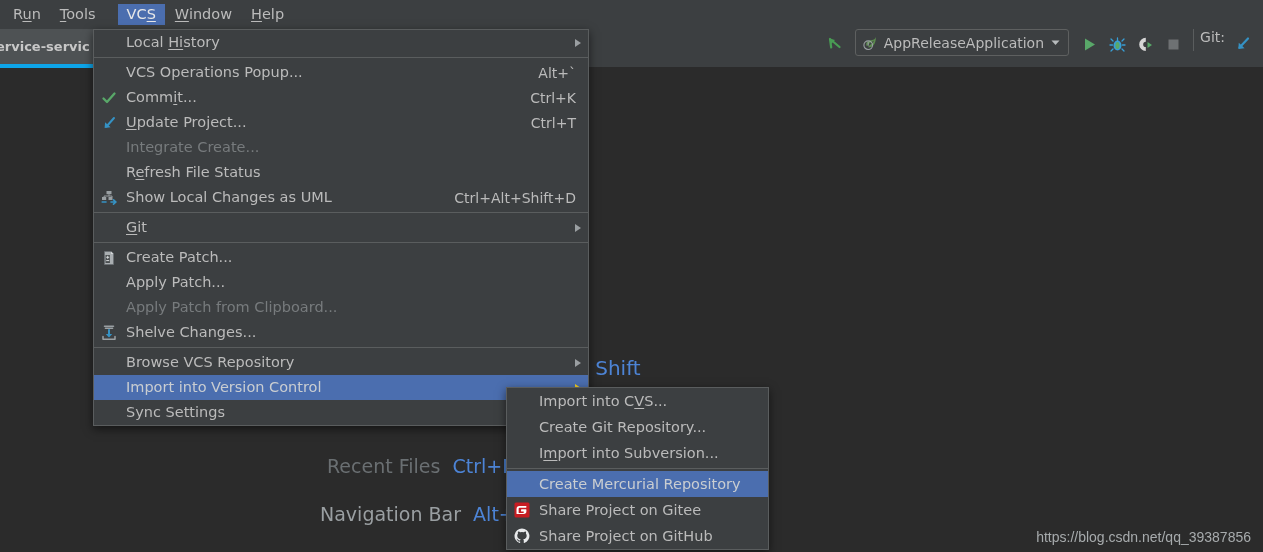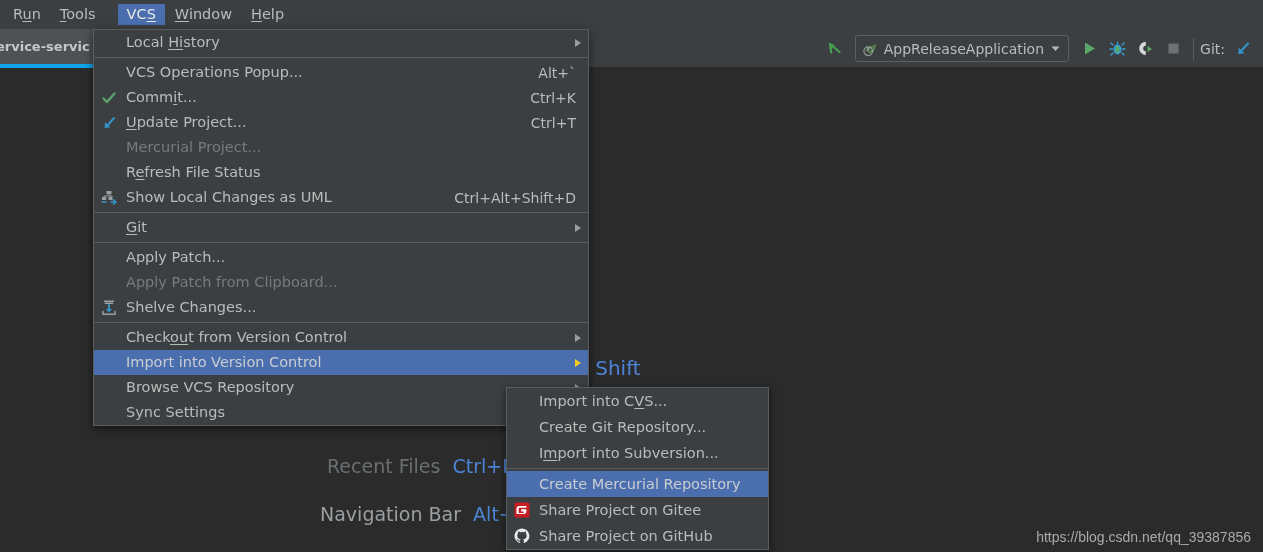--- a/index.html
+++ b/index.html
@@ -74,21 +74,20 @@
     color: #c8c8c8;
     white-space: nowrap;
     margin-left: -4px;
   }
 
   .toolbar-right {
     position: absolute;
     right: 0; top: 29px;
     height: 39px;
     display: flex;
-    align-items: center;
     gap: 0;
     padding-right: 6px;
   }
   .tb-btn {
     width: 28px; height: 30px;
     display: flex; align-items: center; justify-content: center;
   }
   .runcfg {
     height: 25px;
     border: 1px solid #5e6060;
@@ -329,21 +328,21 @@
         <span class="mi-icon">
           <svg width="16" height="16" viewBox="0 0 16 16">
             <path d="M13 3 L5.5 11.5" stroke="#3592c4" stroke-width="2" fill="none" stroke-linecap="round"></path>
             <path d="M3.6 13 L4.1 7.3 L9.6 12.3 Z" fill="#3592c4"></path>
           </svg>
         </span>
         <span class="mi-label"><span class="mn">U</span>pdate Project...</span>
         <span class="mi-accel">Ctrl+T</span>
       </div>
       <div class="mi disabled">
-        <span class="mi-label">Mercurial Project...</span>
+        <span class="mi-label">Integrate Create...</span>
       </div>
       <div class="mi">
         <span class="mi-label">R<span class="mn">e</span>fresh File Status</span>
       </div>
       <div class="mi">
         <span class="mi-icon">
           <svg width="16" height="16" viewBox="0 0 16 16">
             <rect x="5.5" y="1" width="5" height="3.2" fill="#9aa0a3"></rect>
             <rect x="1" y="7" width="4.2" height="3" fill="#9aa0a3"></rect>
             <rect x="7.5" y="7" width="4" height="3" fill="#9aa0a3"></rect>
@@ -355,50 +354,57 @@
         <span class="mi-label">Show Local Changes as UML</span>
         <span class="mi-accel">Ctrl+Alt+Shift+D</span>
       </div>
       <div class="sep"></div>
       <div class="mi">
         <span class="mi-label"><span class="mn">G</span>it</span>
         <span class="mi-arrow"></span>
       </div>
       <div class="sep"></div>
       <div class="mi">
+        <span class="mi-icon">
+          <svg width="16" height="16" viewBox="0 0 16 16">
+            <path d="M3.5 1.5 H10 L12.5 4 V14.5 H3.5 Z" fill="#a9aeb1" stroke="#6a6f72" stroke-width="0.8"></path>
+            <path d="M10 1.5 V4 H12.5" fill="#d6d9db"></path>
+            <rect x="4.5" y="5" width="4.4" height="8" fill="#4b4f51"></rect>
+            <path d="M6.7 6.2 V8.4 M5.6 7.3 H7.8 M5.6 10.6 H7.8" stroke="#d6d9db" stroke-width="1" stroke-linecap="round"></path>
+          </svg>
+        </span>
+        <span class="mi-label">Create Patch...</span>
+      </div>
+      <div class="mi">
         <span class="mi-label">Apply Patch...</span>
       </div>
       <div class="mi disabled">
         <span class="mi-label">Apply Patch from Clipboard...</span>
       </div>
       <div class="mi">
         <span class="mi-icon">
           <svg width="16" height="16" viewBox="0 0 16 16">
             <path d="M3.5 1.3 H12.5 M4.4 3.2 H11.6" stroke="#9aa0a3" stroke-width="1.5" stroke-linecap="round"></path>
             <path d="M8 5 V10.5" stroke="#3592c4" stroke-width="2" stroke-linecap="round"></path>
             <path d="M4.8 9 L8 12.4 L11.2 9 Z" fill="#3592c4"></path>
             <path d="M2 11.5 V14.3 H14 V11.5" stroke="#9aa0a3" stroke-width="1.5" fill="none" stroke-linecap="round" stroke-linejoin="round"></path>
           </svg>
         </span>
         <span class="mi-label">Shelve Changes...</span>
       </div>
       <div class="sep"></div>
       <div class="mi">
-        <span class="mi-label">Check<span class="mn">ou</span>t from Version Control</span>
+        <span class="mi-label">Browse VCS Repository</span>
         <span class="mi-arrow"></span>
       </div>
       <div class="mi selected">
         <span class="mi-label">Import into Version Control</span>
         <span class="mi-arrow"></span>
       </div>
       <div class="mi">
-        <span class="mi-label">Browse VCS Repository</span>
-        <span class="mi-arrow"></span>
-      </div>
-      <div class="mi">
         <span class="mi-label">Sync Settings</span>
         <span class="mi-arrow"></span>
       </div>
     </div>
 
   <div class="menu" id="import-submenu">
       <div class="mi">
         <span class="mi-label">Import into C<span class="mn">V</span>S...</span>
       </div>
       <div class="mi">

